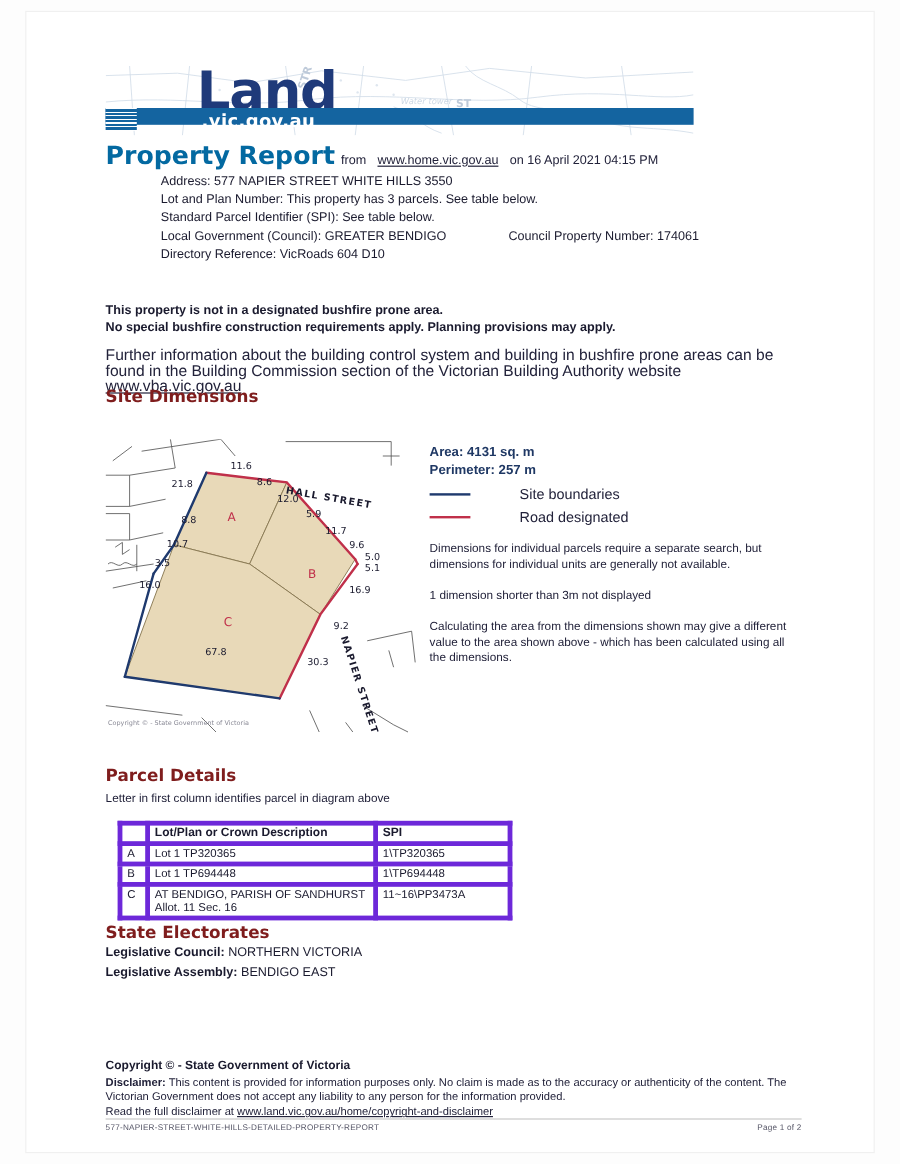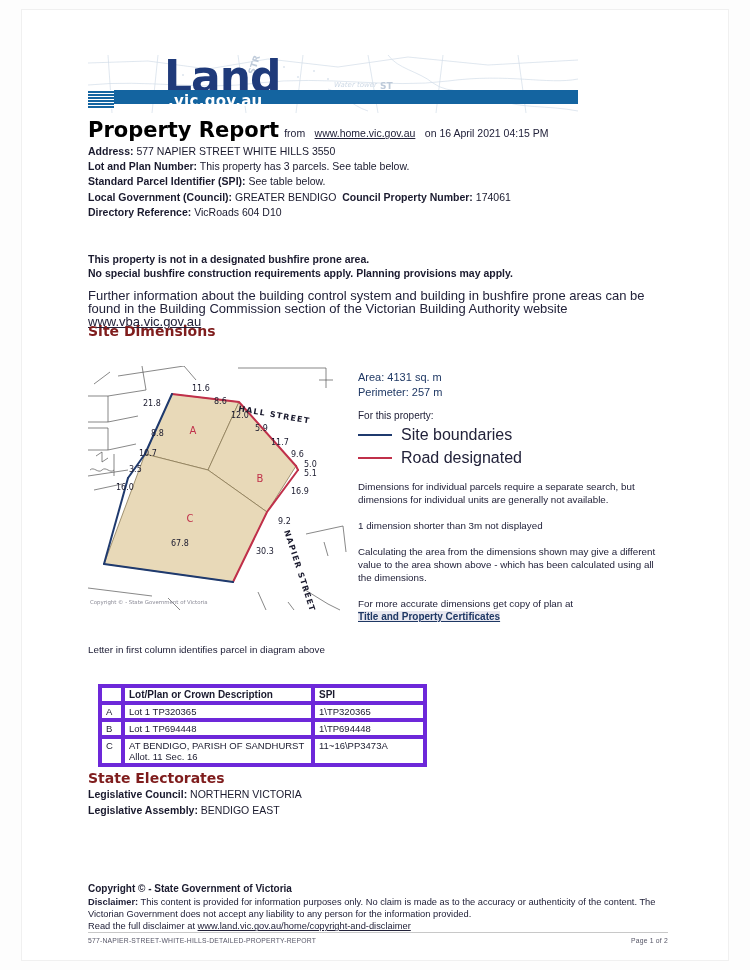--- a/index.html
+++ b/index.html
@@ -84,21 +84,21 @@
   
   .title-row {
     position: absolute;
     left: 88px;
     top: 118px;
     white-space: nowrap;
   }
   .title-main {
     font-size: 21px;
     font-weight: bold;
-    color: #000000;
+    color: #0369a1;
     font-family: "DejaVu Sans", sans-serif;
   }
   .title-sub {
     font-size: 10.5px;
     color: #22223a;
     margin-left: 5px;
   }
   .ulink { text-decoration: underline; color: #22223a; }
 
   
@@ -106,21 +106,21 @@
     position: absolute;
     left: 88px;
     top: 144px;
     width: 580px;
   }
   .kv {
     font-size: 10.5px;
     line-height: 15.2px;
     white-space: nowrap;
   }
-  .kv b { font-weight: bold; }
+  .kv b { font-weight: normal; margin-left: 46px; }
 
   
   .bushfire {
     position: absolute;
     left: 88px;
     top: 253px;
     width: 580px;
   }
   .bf-strong {
     font-size: 10.5px;
@@ -163,42 +163,42 @@
 
   
   .side-panel {
     position: absolute;
     left: 358px;
     top: 370px;
     width: 312px;
   }
   .area-line {
     font-size: 11px;
-    font-weight: normal;
+    font-weight: bold;
     color: #1f3864;
     line-height: 15px;
   }
   .for-prop {
     font-size: 10px;
     margin-top: 10px;
     color: #22223a;
   }
   .legend-row {
     display: flex;
     align-items: center;
     margin-top: 5px;
   }
   .legend-swatch {
     width: 34px;
     height: 0;
     border-top: 2px solid #1f3a6e;
     margin-right: 9px;
   }
   .legend-swatch.road { border-top-color: #c0304a; }
-  .legend-label { font-size: 16px; color: #22223a; }
+  .legend-label { font-size: 12px; color: #22223a; margin-left: 32px; }
   .note-p {
     font-size: 9.8px;
     line-height: 13px;
     margin-top: 13px;
     color: #22223a;
   }
   .note-link {
     font-size: 10px;
     font-weight: bold;
     color: #1f3864;
@@ -452,41 +452,37 @@
 
   <div class="side-panel">
     <div class="area-line">
       <span>Area:</span>
       <span>4131 sq. m</span>
     </div>
     <div class="area-line">
       <span>Perimeter:</span>
       <span>257 m</span>
     </div>
-    <div class="for-prop">For this property:</div>
 
     <div class="legend-row">
       <span class="legend-swatch"></span>
       <span class="legend-label">Site boundaries</span>
     </div>
     <div class="legend-row">
       <span class="legend-swatch road"></span>
       <span class="legend-label">Road designated</span>
     </div>
 
     <div class="note-p">Dimensions for individual parcels require a separate search, but dimensions for individual units are generally not available.</div>
     <div class="note-p">1 dimension shorter than 3m not displayed</div>
     <div class="note-p">Calculating the area from the dimensions shown may give a different value to the area shown above - which has been calculated using all the dimensions.</div>
-    <div class="note-p">
-      <span>For more accurate dimensions get copy of plan at</span><br>
-      <span class="note-link">Title and Property Certificates</span>
-    </div>
   </div>
 
   <div class="sec-parcel">
+    <div class="h2">Parcel Details</div>
     <div class="sub-note">Letter in first column identifies parcel in diagram above</div>
   </div>
 
   <table class="parcel-table">
     <tbody>
         <tr>
       <th class="col-letter"></th>
       <th class="col-desc">Lot/Plan or Crown Description</th>
       <th class="col-spi">SPI</th>
     </tr>

